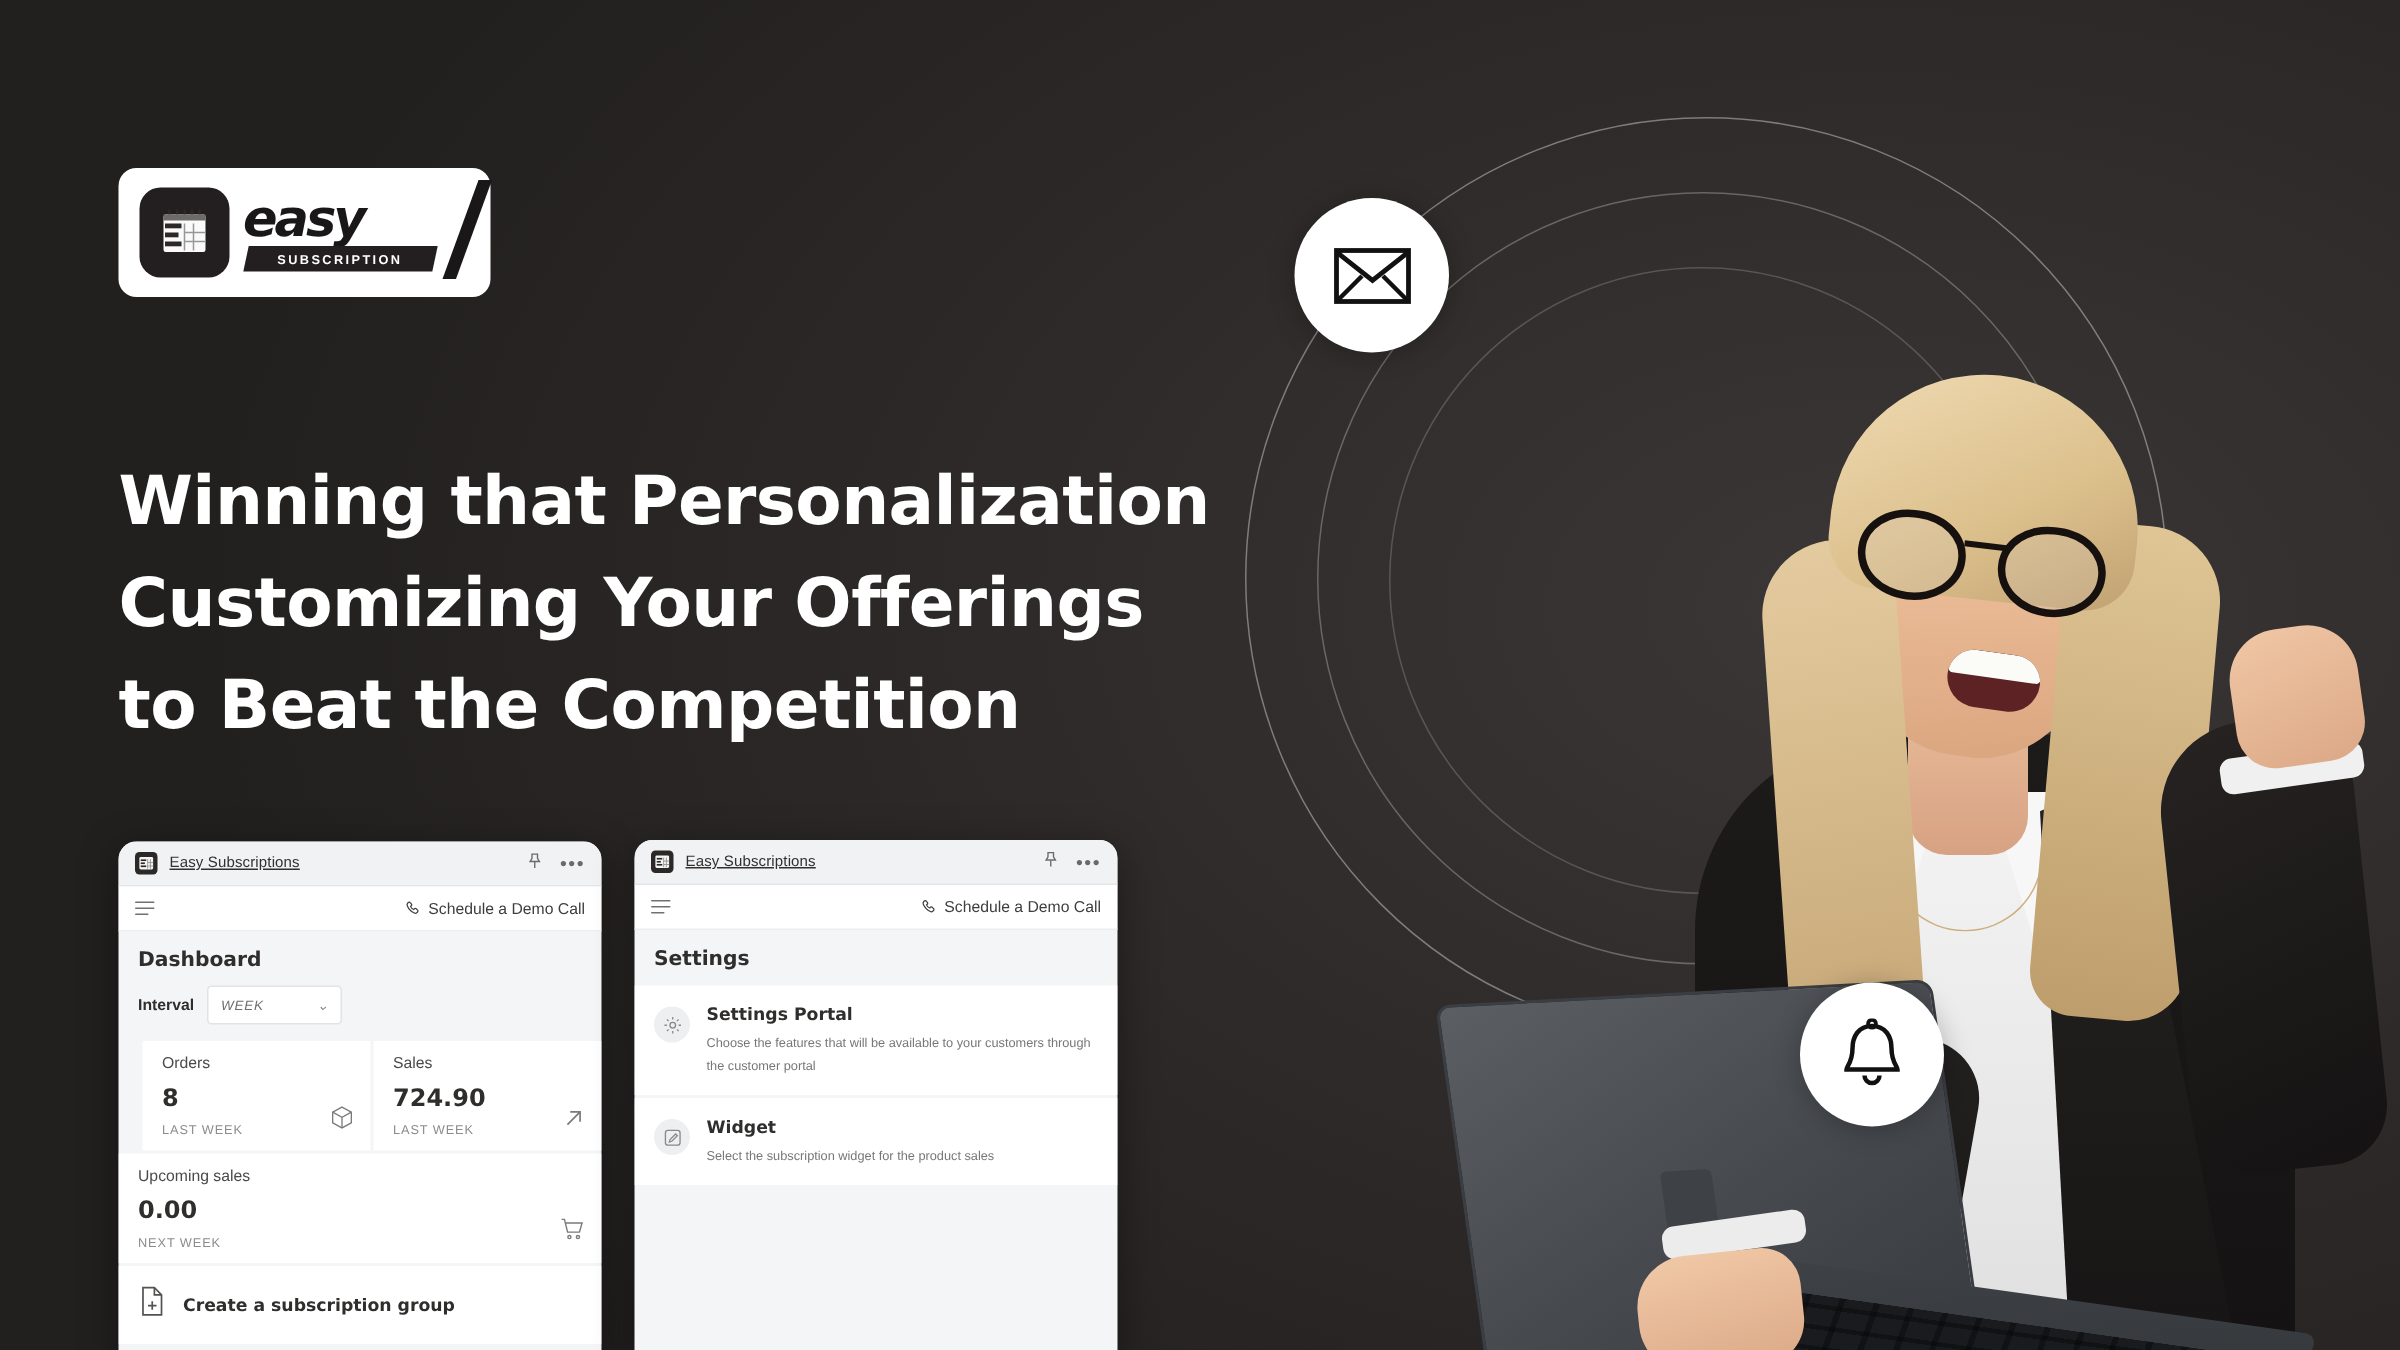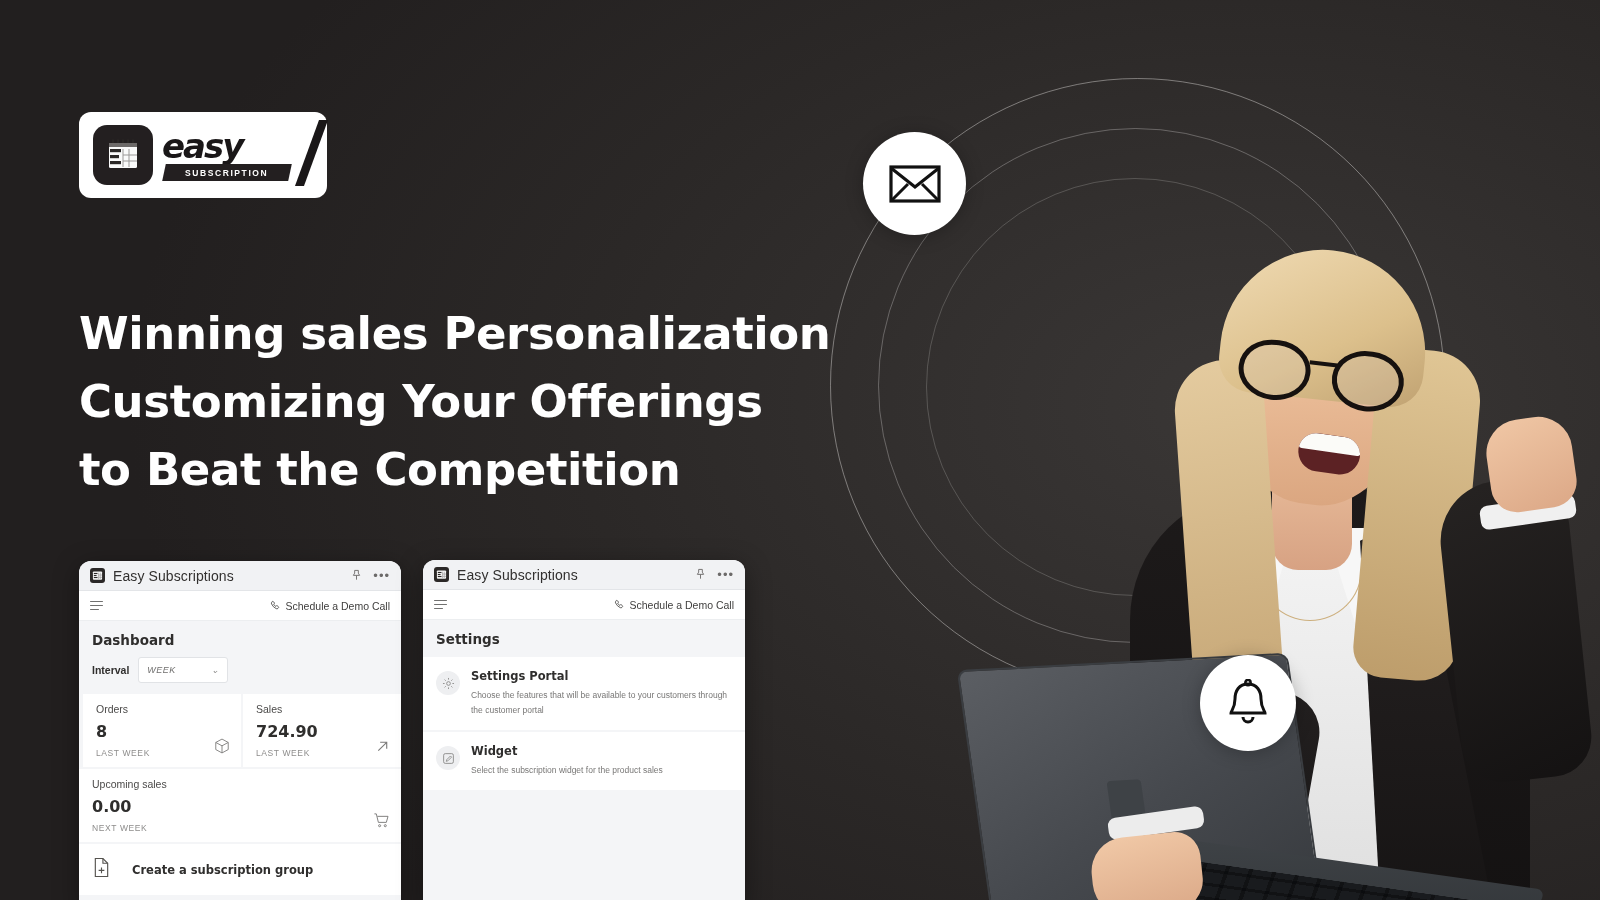--- a/index.html
+++ b/index.html
@@ -253,21 +253,21 @@
   .win-bar{
     height:30px; background:#f1f2f4;
     display:flex; align-items:center; padding:0 11px;
     border-bottom:1px solid #e3e5e8;
   }
   .win-appicon{
     width:15px; height:15px; background:#2b2827; border-radius:3px;
     display:flex; align-items:center; justify-content:center;
     flex:0 0 auto; margin-right:8px;
   }
-  .win-title{ font-size:14px; color:#32302f; letter-spacing:.1px; }
+  .win-title{ font-size:10px; color:#32302f; letter-spacing:.1px;text-decoration:underline; }
   .win-right{ margin-left:auto; display:flex; align-items:center; gap:11px; }
   .pin-ico{ color:#6c6a69; }
   .dots-ico{ color:#6c6a69; font-size:13px; letter-spacing:1px; line-height:8px; }
 
   .topbar{
     height:30px; background:#ffffff;
     display:flex; align-items:center; padding:0 11px;
     border-bottom:1px solid #eceef0;
   }
   .burger{ display:flex; flex-direction:column; gap:2.5px; }
@@ -293,40 +293,40 @@
   }
   .interval-lbl{ font-size:10.5px; font-weight:bold; color:#2f2e2d; }
   .select{
     width:90px; height:26px; background:#ffffff; border:1px solid #e1e3e6;
     border-radius:3px; display:flex; align-items:center; padding:0 8px;
     font-size:9px; color:#6f6e6d; letter-spacing:.5px;font-style:italic;
   }
   .chev{ margin-left:auto; color:#8d8c8b; font-size:9px; }
 
   
-  .tiles{ display:flex; gap:2px; padding:0 0 2px 4px; }
+  .tiles{ display:flex; gap:2px; padding:0 0 2px 16px; }
   .tile{
     background:#ffffff; padding:9px 11px 9px 13px; flex:1; position:relative;
     min-height:72px;
   }
   .tile-lbl{ font-size:10.5px; color:#4b4a49; margin-bottom:7px; }
   .tile-val{
     font-family:"DejaVu Sans", sans-serif; font-weight:bold;
     font-size:16px; color:#2f2e2d; margin-bottom:7px;
   }
   .tile-sub{ font-size:8.5px; color:#8d8c8b; letter-spacing:.6px; }
   .tile-ico{ position:absolute; right:11px; bottom:9px; color:#7b7a79; }
 
   .tile-wide{
     background:#ffffff; padding:9px 11px 9px 13px; position:relative; min-height:72px;
   }
 
   .cta-row{
     margin-top:2px; background:#ffffff; padding:13px 13px 13px 13px;
-    display:flex; align-items:center; gap:21px;
+    display:flex; align-items:center; gap:11px;
   }
   .cta-txt{
     font-family:"DejaVu Sans", sans-serif; font-weight:bold;
     font-size:11.5px; color:#2f2e2d;
   }
 
   
   .set-item{
     background:#ffffff; padding:12px 13px 12px 13px;
     display:flex; gap:11px; margin-bottom:2px;
@@ -424,21 +424,21 @@
   <div class="logo-word">
     <div class="logo-easy">easy</div>
     <div class="logo-sub-bar">
       <span class="logo-sub-txt">SUBSCRIPTION</span>
     </div>
     <div class="logo-slash"></div>
   </div>
 </div>
 
 <div class="headline">
-  <div>Winning sales Personalization</div>
+  <div>Winning that Personalization</div>
   <div>Customizing Your Offerings</div>
   <div>to Beat the Competition</div>
 </div>
 
 <div class="app-card card-left">
 
   <div class="win-bar">
     <div class="win-appicon">
       <svg width="11" height="11" viewBox="0 0 12 12">
         <rect x="1" y="1.5" width="10" height="9" rx="1" fill="#f5f5f5"></rect>

